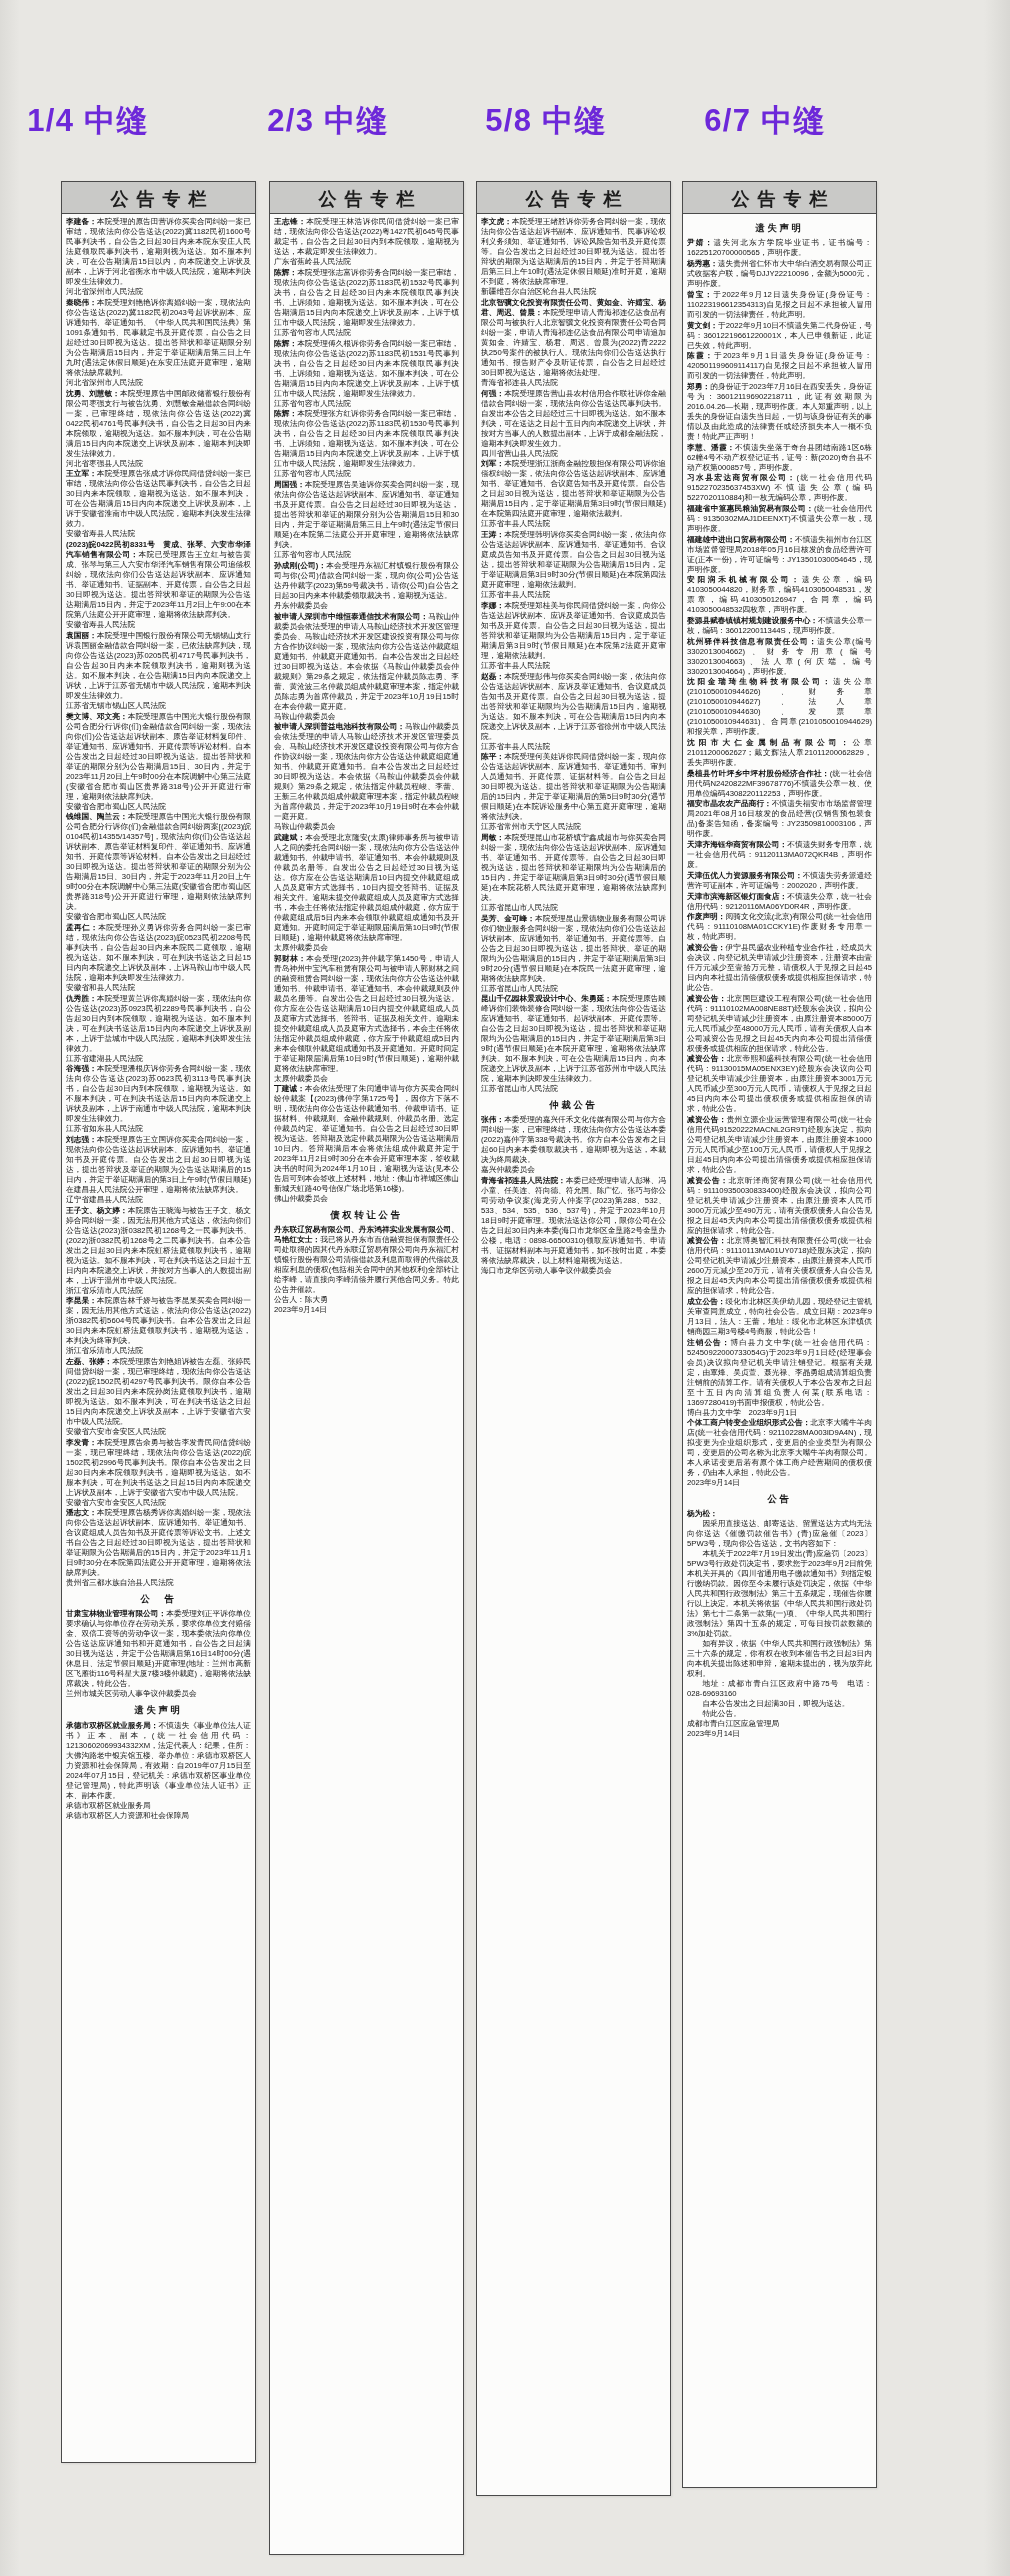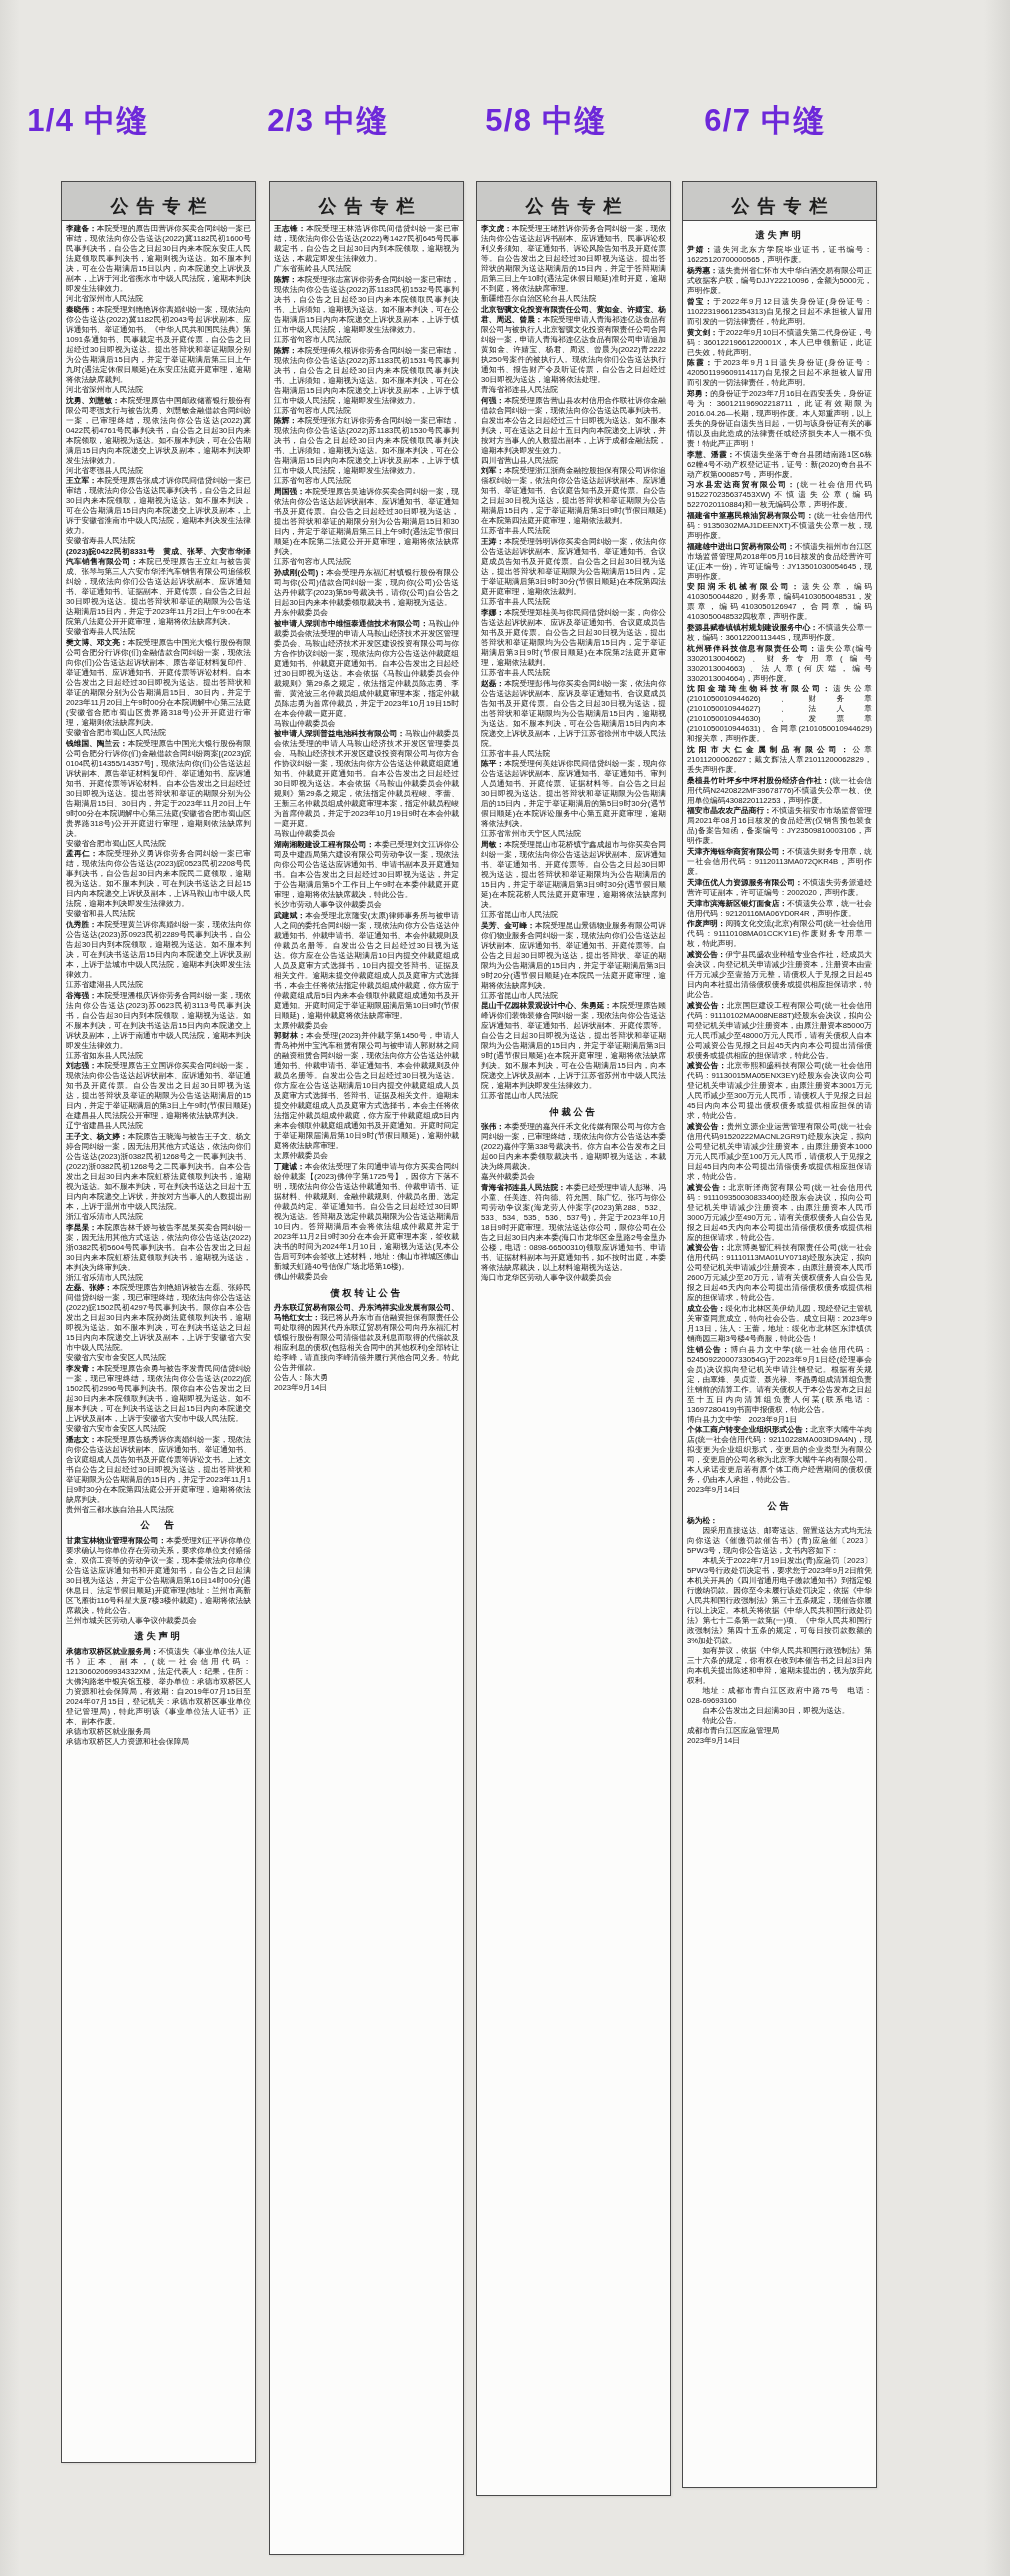--- a/index.html
+++ b/index.html
@@ -26,21 +26,21 @@
     box-shadow:1.3px 1.3px 2px rgba(0,0,0,0.08);
   }
   .col:nth-child(1){left:61px;height:2282px;}
   .col:nth-child(2){left:269px;height:2374px;}
   .col:nth-child(3){left:476px;height:2315px;}
   .col:nth-child(4){left:682px;height:2307px;}
   .board-title{
     background:#c9c9c7;border-bottom:0.7px solid #4a4a4a;
     text-align:center;font-family:"Liberation Serif",serif;
     font-weight:bold;font-size:18px;letter-spacing:8px;
-    padding:12px 0 2px 8px;color:#1c1c1c;
+    padding:5px 0 2px 8px;color:#1c1c1c;
   }
   .col-body{padding:3.4px 4px 4px 4px;}
   .heading{
     text-align:center;font-weight:bold;font-size:9.4px;
     margin:4.7px 0 3.4px 0;letter-spacing:2.7px;
   }
   .notice{
     font-size:7.7px;line-height:10px;text-align:justify;
     margin:0 0 0.7px 0;
   }
@@ -59,20 +59,21 @@
 
 <div id="columns">
     <div class="col">
       <div class="board-title">公告专栏</div>
       <div class="col-body">
         <div class="notice"><span class="lead">李建备：</span>本院受理的原告田营诉你买卖合同纠纷一案已审结，现依法向你公告送达(2022)冀1182民初1600号民事判决书，自公告之日起30日内来本院东安庄人民法庭领取民事判决书，逾期则视为送达。如不服本判决，可在公告期满后15日以内，向本院递交上诉状及副本，上诉于河北省衡水市中级人民法院，逾期本判决即发生法律效力。<div class="sign">河北省深州市人民法院</div></div>
         <div class="notice"><span class="lead">秦晓伟：</span>本院受理刘艳艳诉你离婚纠纷一案，现依法向你公告送达(2022)冀1182民初2043号起诉状副本、应诉通知书、举证通知书、《中华人民共和国民法典》第1091条通知书、民事裁定书及开庭传票，自公告之日起经过30日即视为送达。提出答辩状和举证期限分别为公告期满后15日内，并定于举证期满后第三日上午九时(遇法定休假日顺延)在东安庄法庭开庭审理，逾期将依法缺席裁判。<div class="sign">河北省深州市人民法院</div></div>
         <div class="notice"><span class="lead">沈勇、刘慧敏：</span>本院受理原告中国邮政储蓄银行股份有限公司枣强支行与被告沈勇、刘慧敏金融借款合同纠纷一案，已审理终结，现依法向你公告送达(2022)冀0422民初4761号民事判决书，自公告之日起30日内来本院领取，逾期视为送达。如不服本判决，可在公告期满后15日内向本院递交上诉状及副本，逾期本判决即发生法律效力。<div class="sign">河北省枣强县人民法院</div></div>
         <div class="notice"><span class="lead">王立军：</span>本院受理原告张成才诉你民间借贷纠纷一案已审结，现依法向你公告送达民事判决书，自公告之日起30日内来本院领取，逾期视为送达。如不服本判决，可在公告期满后15日内向本院递交上诉状及副本，上诉于安徽省淮南市中级人民法院，逾期本判决发生法律效力。<div class="sign">安徽省寿县人民法院</div></div>
         <div class="notice"><span class="lead">(2023)皖0422民初8331号　黄成、张琴、六安市华泽汽车销售有限公司：</span>本院已受理原告王立红与被告黄成、张琴与第三人六安市华泽汽车销售有限公司追偿权纠纷，现依法向你们公告送达起诉状副本、应诉通知书、举证通知书、证据副本、开庭传票，自公告之日起30日即视为送达。提出答辩状和举证的期限为公告送达期满后15日内，并定于2023年11月2日上午9:00在本院第八法庭公开开庭审理，逾期将依法缺席判决。<div class="sign">安徽省寿县人民法院</div></div>
+        <div class="notice"><span class="lead">袁国丽：</span>本院受理中国银行股份有限公司无锡锡山支行诉袁国丽金融借款合同纠纷一案，已依法缺席判决，现向你公告送达(2023)苏0205民初4717号民事判决书，自公告起30日内来本院领取判决书，逾期则视为送达。如不服本判决，在公告期满15日内向本院递交上诉状，上诉于江苏省无锡市中级人民法院，逾期本判决即发生法律效力。<div class="sign">江苏省无锡市锡山区人民法院</div></div>
         <div class="notice"><span class="lead">樊文博、邓文亮：</span>本院受理原告中国光大银行股份有限公司合肥分行诉你(们)金融借款合同纠纷一案，现依法向你(们)公告送达起诉状副本、原告举证材料复印件、举证通知书、应诉通知书、开庭传票等诉讼材料。自本公告发出之日起经过30日即视为送达。提出答辩状和举证的期限分别为公告期满后15日、30日内，并定于2023年11月20日上午9时00分在本院调解中心第三法庭(安徽省合肥市蜀山区贵界路318号)公开开庭进行审理，逾期则依法缺席判决。<div class="sign">安徽省合肥市蜀山区人民法院</div></div>
         <div class="notice"><span class="lead">钱维国、陶兰云：</span>本院受理原告中国光大银行股份有限公司合肥分行诉你(们)金融借款合同纠纷两案[(2023)皖0104民初14355/14357号]，现依法向你(们)公告送达起诉状副本、原告举证材料复印件、举证通知书、应诉通知书、开庭传票等诉讼材料。自本公告发出之日起经过30日即视为送达。提出答辩状和举证的期限分别为公告期满后15日、30日内，并定于2023年11月20日上午9时00分在本院调解中心第三法庭(安徽省合肥市蜀山区贵界路318号)公开开庭进行审理，逾期则依法缺席判决。<div class="sign">安徽省合肥市蜀山区人民法院</div></div>
         <div class="notice"><span class="lead">孟再仁：</span>本院受理孙义勇诉你劳务合同纠纷一案已审结，现依法向你公告送达(2023)皖0523民初2208号民事判决书，自公告起30日内来本院民二庭领取，逾期视为送达。如不服本判决，可在判决书送达之日起15日内向本院递交上诉状及副本，上诉马鞍山市中级人民法院，逾期本判决即发生法律效力。<div class="sign">安徽省和县人民法院</div></div>
         <div class="notice"><span class="lead">仇秀胜：</span>本院受理黄兰诉你离婚纠纷一案，现依法向你公告送达(2023)苏0923民初2289号民事判决书，自公告起30日内到本院领取，逾期视为送达。如不服本判决，可在判决书送达后15日内向本院递交上诉状及副本，上诉于盐城市中级人民法院，逾期本判决即发生法律效力。<div class="sign">江苏省建湖县人民法院</div></div>
         <div class="notice"><span class="lead">谷海强：</span>本院受理潘根庆诉你劳务合同纠纷一案，现依法向你公告送达(2023)苏0623民初3113号民事判决书，自公告起30日内到本院领取，逾期视为送达。如不服本判决，可在判决书送达后15日内向本院递交上诉状及副本，上诉于南通市中级人民法院，逾期本判决即发生法律效力。<div class="sign">江苏省如东县人民法院</div></div>
         <div class="notice"><span class="lead">刘志强：</span>本院受理原告王立国诉你买卖合同纠纷一案，现依法向你公告送达起诉状副本、应诉通知书、举证通知书及开庭传票。自公告发出之日起30日即视为送达，提出答辩状及举证的期限为公告送达期满后的15日内，并定于举证期满后的第3日上午9时(节假日顺延)在建昌县人民法院公开审理，逾期将依法缺席判决。<div class="sign">辽宁省建昌县人民法院</div></div>
         <div class="notice"><span class="lead">王子文、杨文婷：</span>本院原告王晓海与被告王子文、杨文婷合同纠纷一案，因无法用其他方式送达，依法向你们公告送达(2023)浙0382民初1268号之一民事判决书、(2022)浙0382民初1268号之二民事判决书。自本公告发出之日起30日内来本院虹桥法庭领取判决书，逾期视为送达。如不服本判决，可在判决书送达之日起十五日内向本院递交上诉状，并按对方当事人的人数提出副本，上诉于温州市中级人民法院。<div class="sign">浙江省乐清市人民法院</div></div>
         <div class="notice"><span class="lead">李昆杲：</span>本院原告林千娇与被告李昆杲买卖合同纠纷一案，因无法用其他方式送达，依法向你公告送达(2022)浙0382民初5604号民事判决书。自本公告发出之日起30日内来本院虹桥法庭领取判决书，逾期视为送达，本判决为终审判决。<div class="sign">浙江省乐清市人民法院</div></div>
         <div class="notice"><span class="lead">左磊、张婷：</span>本院受理原告刘艳姐诉被告左磊、张婷民间借贷纠纷一案，现已审理终结，现依法向你公告送达(2022)皖1502民初4297号民事判决书。限你自本公告发出之日起30日内来本院孙岗法庭领取判决书，逾期即视为送达。如不服本判决，可在判决书送达之日起15日内向本院递交上诉状及副本，上诉于安徽省六安市中级人民法院。<div class="sign">安徽省六安市金安区人民法院</div></div>
         <div class="notice"><span class="lead">李发青：</span>本院受理原告余勇与被告李发青民间借贷纠纷一案，现已审理终结，现依法向你公告送达(2022)皖1502民初2996号民事判决书。限你自本公告发出之日起30日内来本院领取判决书，逾期即视为送达。如不服本判决，可在判决书送达之日起15日内向本院递交上诉状及副本，上诉于安徽省六安市中级人民法院。<div class="sign">安徽省六安市金安区人民法院</div></div>
@@ -87,21 +88,20 @@
       <div class="board-title">公告专栏</div>
       <div class="col-body">
         <div class="notice"><span class="lead">王志锋：</span>本院受理王林浩诉你民间借贷纠纷一案已审结，现依法向你公告送达(2022)粤1427民初645号民事裁定书，自公告之日起30日内到本院领取，逾期视为送达，本裁定即发生法律效力。<div class="sign">广东省蕉岭县人民法院</div></div>
         <div class="notice"><span class="lead">陈辉：</span>本院受理张志富诉你劳务合同纠纷一案已审结，现依法向你公告送达(2022)苏1183民初1532号民事判决书，自公告之日起经30日内来本院领取民事判决书、上诉须知，逾期视为送达。如不服本判决，可在公告期满后15日内向本院递交上诉状及副本，上诉于镇江市中级人民法院，逾期即发生法律效力。<div class="sign">江苏省句容市人民法院</div></div>
         <div class="notice"><span class="lead">陈辉：</span>本院受理傅久根诉你劳务合同纠纷一案已审结，现依法向你公告送达(2022)苏1183民初1531号民事判决书，自公告之日起经30日内来本院领取民事判决书、上诉须知，逾期视为送达。如不服本判决，可在公告期满后15日内向本院递交上诉状及副本，上诉于镇江市中级人民法院，逾期即发生法律效力。<div class="sign">江苏省句容市人民法院</div></div>
         <div class="notice"><span class="lead">陈辉：</span>本院受理张方红诉你劳务合同纠纷一案已审结，现依法向你公告送达(2022)苏1183民初1530号民事判决书，自公告之日起经30日内来本院领取民事判决书、上诉须知，逾期视为送达。如不服本判决，可在公告期满后15日内向本院递交上诉状及副本，上诉于镇江市中级人民法院，逾期即发生法律效力。<div class="sign">江苏省句容市人民法院</div></div>
         <div class="notice"><span class="lead">周国强：</span>本院受理原告吴迪诉你买卖合同纠纷一案，现依法向你公告送达起诉状副本、应诉通知书、举证通知书及开庭传票。自公告之日起经过30日即视为送达，提出答辩状和举证的期限分别为公告期满后15日和30日内，并定于举证期满后第三日上午9时(遇法定节假日顺延)在本院第二法庭公开开庭审理，逾期将依法缺席判决。<div class="sign">江苏省句容市人民法院</div></div>
         <div class="notice"><span class="lead">孙成刚(公司)：</span>本会受理丹东福汇村镇银行股份有限公司与你(公司)借款合同纠纷一案，现向你(公司)公告送达丹仲裁字(2023)第59号裁决书，请你(公司)自公告之日起30日内来本仲裁委领取裁决书，逾期视为送达。<div class="sign">丹东仲裁委员会</div></div>
         <div class="notice"><span class="lead">被申请人深圳市中维恒泰通信技术有限公司：</span>马鞍山仲裁委员会依法受理的申请人马鞍山经济技术开发区管理委员会、马鞍山经济技术开发区建设投资有限公司与你方合作协议纠纷一案，现依法向你方公告送达仲裁庭组庭通知书、仲裁庭开庭通知书。自本公告发出之日起经过30日即视为送达。本会依据《马鞍山仲裁委员会仲裁规则》第29条之规定，依法指定仲裁员陈志勇、李蕾、黄沧波三名仲裁员组成仲裁庭审理本案，指定仲裁员陈志勇为首席仲裁员，并定于2023年10月19日15时在本会仲裁一庭开庭。<div class="sign">马鞍山仲裁委员会</div></div>
         <div class="notice"><span class="lead">被申请人深圳普益电池科技有限公司：</span>马鞍山仲裁委员会依法受理的申请人马鞍山经济技术开发区管理委员会、马鞍山经济技术开发区建设投资有限公司与你方合作协议纠纷一案，现依法向你方公告送达仲裁庭组庭通知书、仲裁庭开庭通知书。自本公告发出之日起经过30日即视为送达。本会依据《马鞍山仲裁委员会仲裁规则》第29条之规定，依法指定仲裁员程峻、李蕾、王新三名仲裁员组成仲裁庭审理本案，指定仲裁员程峻为首席仲裁员，并定于2023年10月19日9时在本会仲裁一庭开庭。<div class="sign">马鞍山仲裁委员会</div></div>
-        <div class="notice"><span class="lead">湖南湘毅建设工程有限公司：</span>本委已受理刘文江诉你公司及中建西局第六建设有限公司劳动争议一案，现依法向你公司公告送达应诉通知书、申请书副本及开庭通知书。自本公告发出之日起经过30日即视为送达，并定于公告期满后第5个工作日上午9时在本委仲裁庭开庭审理，逾期将依法缺席裁决，特此公告。<div class="sign">长沙市劳动人事争议仲裁委员会</div></div>
         <div class="notice"><span class="lead">武建斌：</span>本会受理北京隆安(太原)律师事务所与被申请人之间的委托合同纠纷一案，现依法向你方公告送达仲裁通知书、仲裁申请书、举证通知书、本会仲裁规则及仲裁员名册等。自发出公告之日起经过30日视为送达。你方应在公告送达期满后10日内提交仲裁庭组成人员及庭审方式选择书，10日内提交答辩书、证据及相关文件。逾期未提交仲裁庭组成人员及庭审方式选择书，本会主任将依法指定仲裁员组成仲裁庭，你方应于仲裁庭组成后5日内来本会领取仲裁庭组成通知书及开庭通知。开庭时间定于举证期限届满后第10日9时(节假日顺延)，逾期仲裁庭将依法缺席审理。<div class="sign">太原仲裁委员会</div></div>
         <div class="notice"><span class="lead">郭财林：</span>本会受理(2023)并仲裁字第1450号，申请人青岛神州中宝汽车租赁有限公司与被申请人郭财林之间的融资租赁合同纠纷一案，现依法向你方公告送达仲裁通知书、仲裁申请书、举证通知书、本会仲裁规则及仲裁员名册等。自发出公告之日起经过30日视为送达。你方应在公告送达期满后10日内提交仲裁庭组成人员及庭审方式选择书、答辩书、证据及相关文件。逾期未提交仲裁庭组成人员及庭审方式选择书，本会主任将依法指定仲裁员组成仲裁庭，你方应于仲裁庭组成5日内来本会领取仲裁庭组成通知书及开庭通知。开庭时间定于举证期限届满后第10日9时(节假日顺延)，逾期仲裁庭将依法缺席审理。<div class="sign">太原仲裁委员会</div></div>
         <div class="notice"><span class="lead">丁建诚：</span>本会依法受理了朱闰通申请与你方买卖合同纠纷仲裁案【(2023)佛仲字第1725号】，因你方下落不明，现依法向你公告送达仲裁通知书、仲裁申请书、证据材料、仲裁规则、金融仲裁规则、仲裁员名册、选定仲裁员约定、举证通知书。自公告之日起经过30日即视为送达。答辩期及选定仲裁员期限为公告送达期满后10日内。答辩期满后本会将依法组成仲裁庭并定于2023年11月2日9时30分在本会开庭审理本案，签收裁决书的时间为2024年1月10日，逾期视为送达(见本公告后可到本会签收上述材料，地址：佛山市禅城区佛山新城天虹路40号信保广场北塔第16楼)。<div class="sign">佛山仲裁委员会</div></div>
         <div class="heading">债权转让公告</div>
         <div class="notice"><span class="lead">丹东联辽贸易有限公司、丹东鸿祥实业发展有限公司、马艳红女士：</span>我已将从丹东市百信融资担保有限责任公司处取得的因其代丹东联辽贸易有限公司向丹东福汇村镇银行股份有限公司清偿借款及利息而取得的代偿款及相应利息的债权(包括相关合同中的其他权利)全部转让给李峰，请直接向李峰清偿并履行其他合同义务。特此公告并催款。<div class="sign">公告人：陈大勇</div><div class="sign">2023年9月14日</div></div>
       </div>
     </div>
     <div class="col">
       <div class="board-title">公告专栏</div>
       <div class="col-body">

